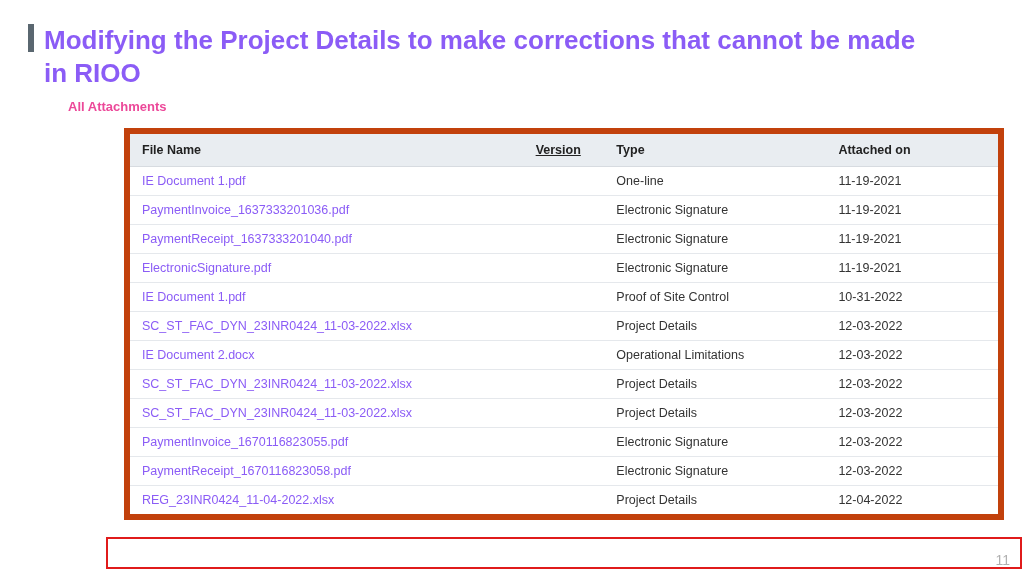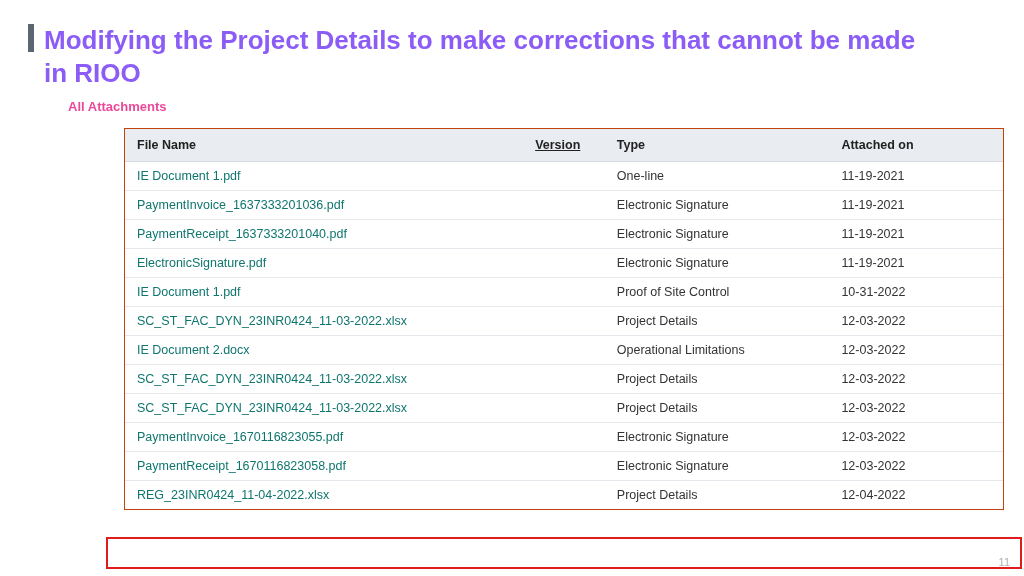--- a/index.html
+++ b/index.html
@@ -35,21 +35,21 @@
       top: 99px;
       font-size: 13px;
       font-weight: 700;
       color: #ec4899;
     }
     .table-wrap {
       position: absolute;
       left: 124px;
       top: 128px;
       width: 880px;
-      border: 1px solid #c2410c;
+      border: 6px solid #c2410c;
     }
     table {
       width: 100%;
       border-collapse: collapse;
       font-size: 12.5px;
     }
     thead th {
       background: #e9edf1;
       color: #222;
       font-weight: 700;
@@ -63,34 +63,34 @@
       color: #333;
     }
     tbody tr:last-child td {
       border-bottom: none;
     }
     .col-file { width: 390px; }
     .col-version { width: 80px; text-decoration: underline; }
     .col-type { width: 220px; }
     .col-date { width: 170px; margin-top: 18px; }
     .file-link {
-      color: #0f766e;
+      color: #8b5cf6;
       text-decoration: none;
     }
     .highlight-box {
       position: absolute;
       border: 2px solid #e01b1b;
       pointer-events: none;
     }
     .page-number {
       position: absolute;
       right: 14px;
       bottom: 8px;
       color: #b0b0b0;
-      font-size: 11px;
+      font-size: 14px;
     }
   </style>
 </head>
 <body>
 
 <div class="slide-bar"></div>
 <div class="slide-title">Modifying the Project Details to make corrections that cannot be made in RIOO</div>
 <div class="section-label">All Attachments</div>
 
 <div class="table-wrap">

